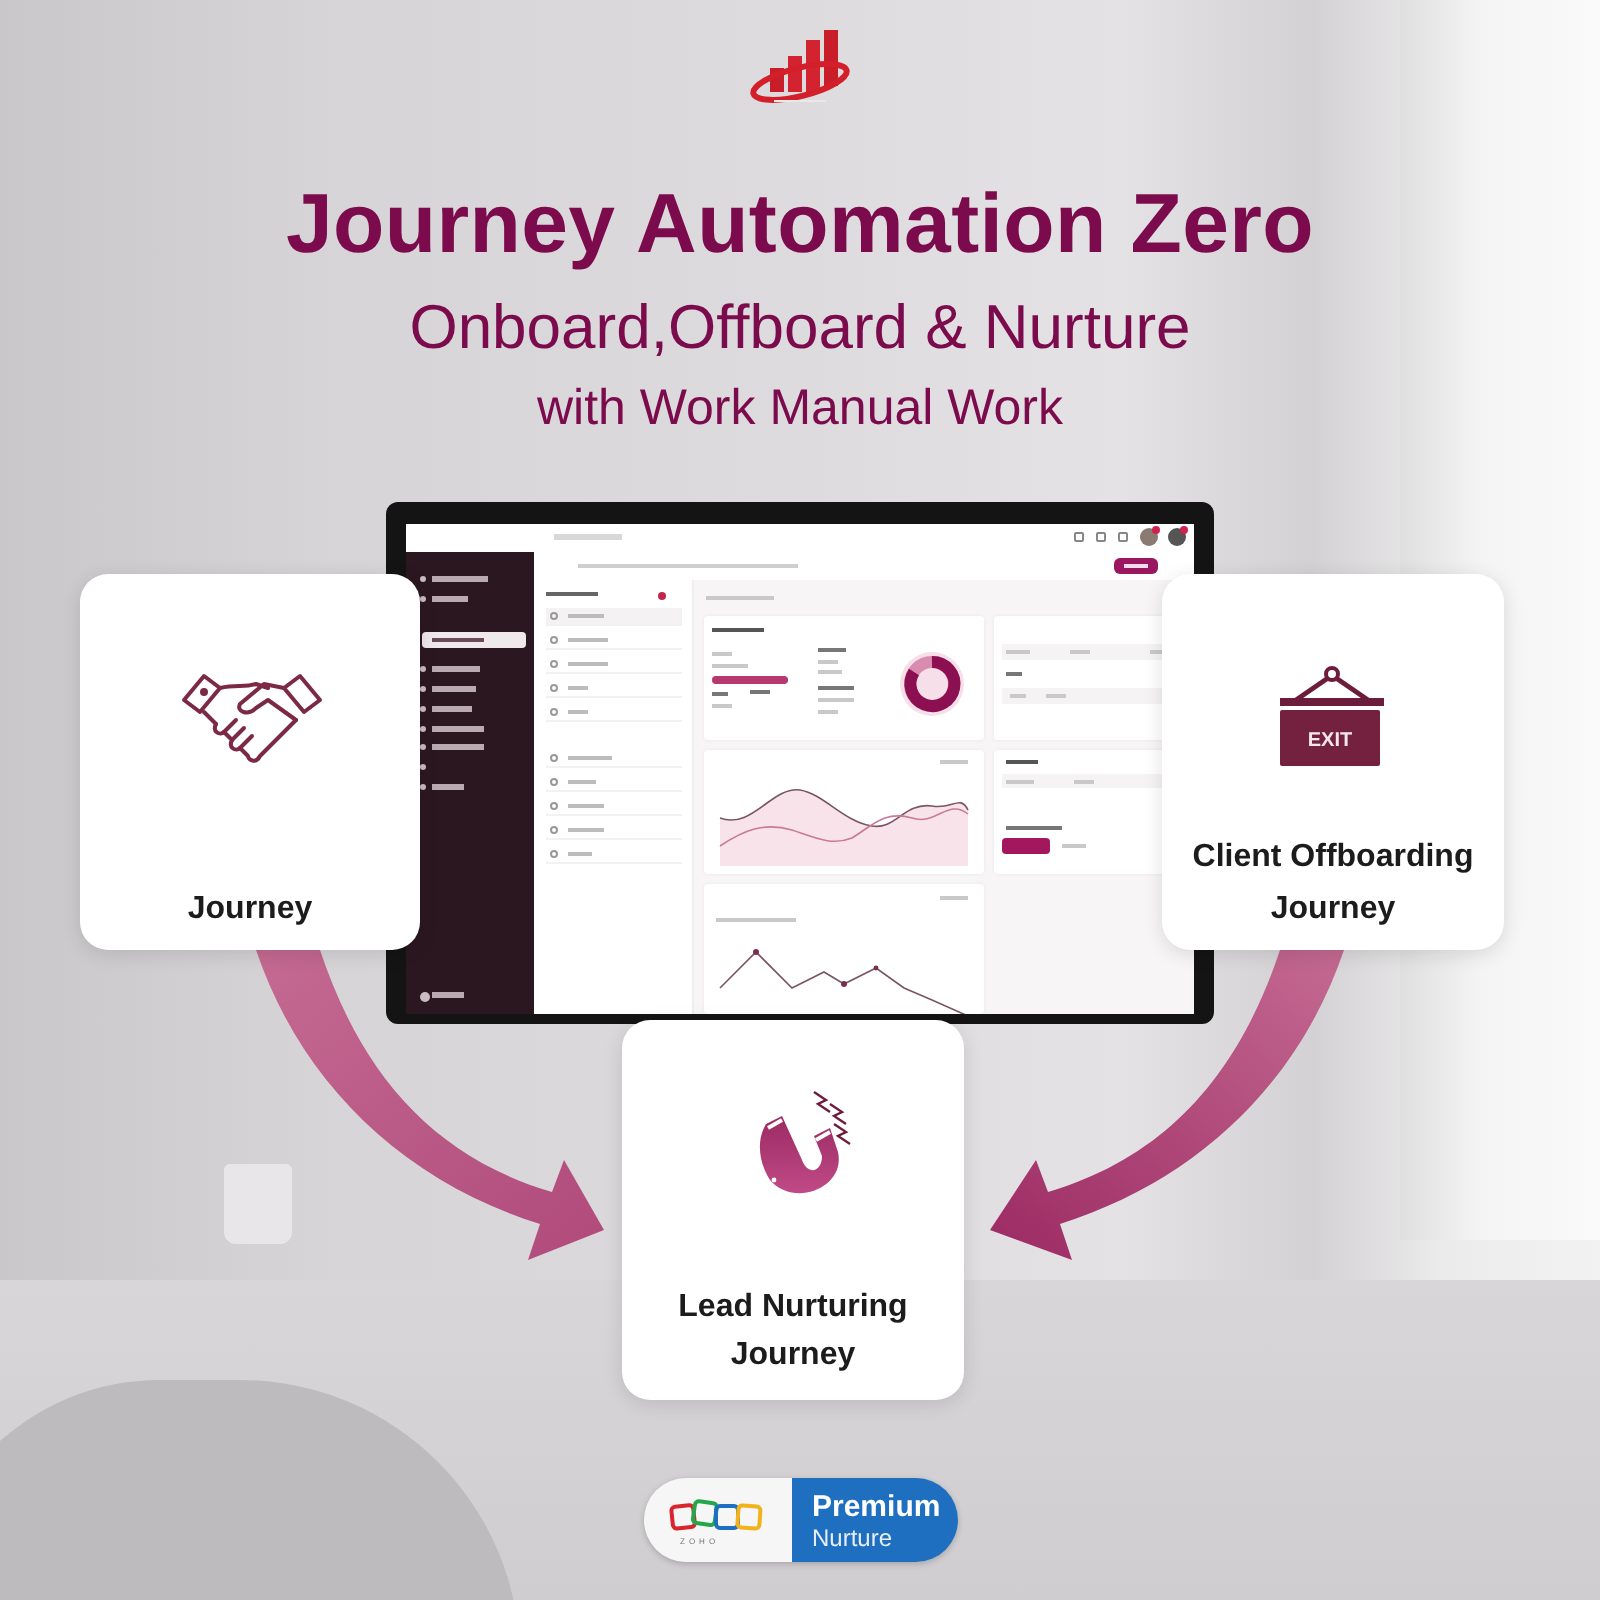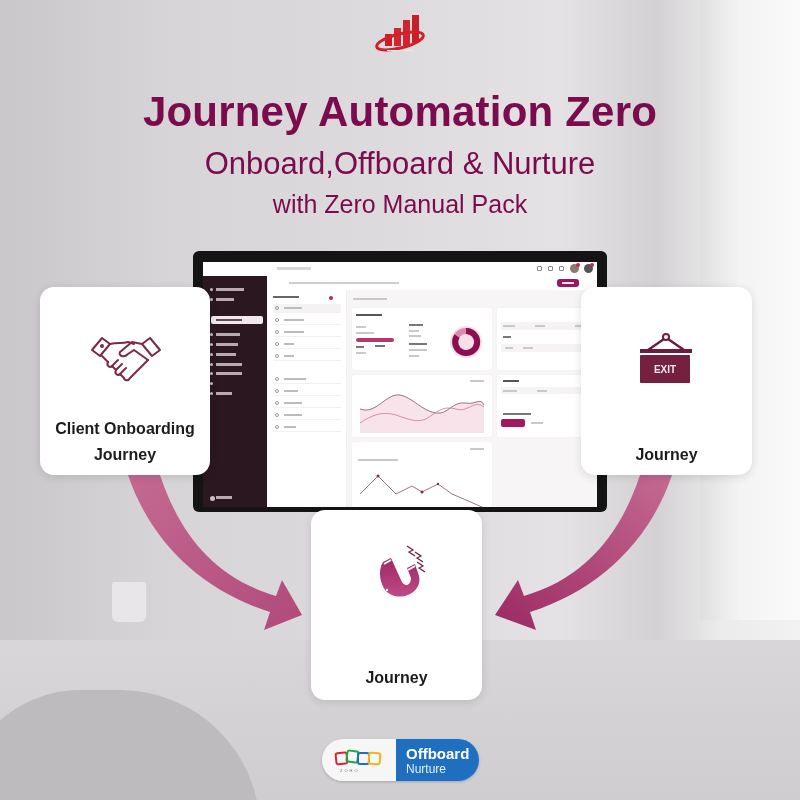--- a/index.html
+++ b/index.html
@@ -111,21 +111,21 @@
   <rect x="12" y="28" width="7" height="12" fill="#c81e2a"></rect>
   <rect x="21" y="22" width="7" height="18" fill="#d42330"></rect>
   <rect x="30" y="14" width="7" height="26" fill="#d42330"></rect>
   <rect x="39" y="9" width="7" height="28" fill="#c81e2a"></rect>
   <ellipse cx="27" cy="35" rx="24" ry="7" fill="none" stroke="#d21f2a" stroke-width="3" transform="rotate(-14 27 35)"></ellipse>
   <rect x="14" y="44" width="26" height="1" fill="#e9e9e9"></rect>
 </svg>
 
 <div class="headline">Journey Automation Zero</div>
 <div class="subhead">Onboard,Offboard &amp; Nurture</div>
-<div class="subhead2">with Zero Manual Pack</div>
+<div class="subhead2">with Work Manual Work</div>
 
 <svg style="position:absolute;left:0;top:0;width:800px;height:800px;" viewBox="0 0 800 800">
   <defs>
     <linearGradient id="ga" x1="0" y1="0" x2="1" y2="1">
       <stop offset="0" stop-color="#c46a92"></stop>
       <stop offset="1" stop-color="#b04a7b"></stop>
     </linearGradient>
     <linearGradient id="gb" x1="1" y1="0" x2="0" y2="1">
       <stop offset="0" stop-color="#c46a92"></stop>
       <stop offset="1" stop-color="#9c2a63"></stop>
@@ -314,59 +314,60 @@
     <path d="M70 18 L60 6 L52 12 L62 24 Z"></path>
     <path d="M20 12 C28 10, 32 12, 38 10 L44 12"></path>
     <path d="M52 12 L42 10 L30 20 C28 24, 34 26, 38 22 L44 18 L58 28"></path>
     <path d="M12 24 L18 30"></path>
     <path d="M18 30 C16 34, 20 36, 22 34 L26 38 C24 42, 28 44, 30 42 L34 46 C34 48, 38 50, 40 46 L58 28"></path>
     <path d="M22 34 L28 28"></path>
       <path d="M26 38 L32 32"></path>
       <path d="M30 42 L36 36"></path>
     <circle cx="12" cy="14" r="1" fill="#7b2945"></circle>
   </svg>
-  <div class="label" style="top:129px">Client Onboarding</div>
   <div class="label" style="top:155px">Journey</div>
 </div>
 
 <div class="jcard" style="left:581px;top:287px;width:171px;height:188px">
   <svg style="position:absolute;left:59px;top:45px;width:52px;height:52px" viewBox="0 0 52 52">
     <circle cx="26" cy="5" r="3" fill="none" stroke="#6d1d3c" stroke-width="2"></circle>
     <path d="M24 7 L8 18 M28 7 L44 18" stroke="#6d1d3c" stroke-width="2.4" fill="none"></path>
     <rect x="0" y="17" width="52" height="4" fill="#6d1d3c"></rect>
     <rect x="0" y="23" width="50" height="28" rx="1" fill="#74213f"></rect>
     <text x="25" y="41" text-anchor="middle" font-family="Liberation Sans, sans-serif" font-weight="700" font-size="10" fill="#f1e7ec">EXIT</text>
   </svg>
+  <div class="label" style="top:129px">Client Offboarding</div>
   <div class="label" style="top:155px">Journey</div>
 </div>
 
 <div class="jcard" style="left:311px;top:510px;width:171px;height:190px">
   <svg style="position:absolute;left:60px;top:32px;width:60px;height:68px" viewBox="0 0 60 68">
     <defs>
       <linearGradient id="gm" x1="0" y1="0" x2="0" y2="1">
         <stop offset="0" stop-color="#9c2a63"></stop>
         <stop offset="1" stop-color="#c04a86"></stop>
       </linearGradient>
     </defs>
     <path d="M12 20 L20 16 L30 38 C33 46, 40 44, 40 36 L36 26 L44 22 L48 34 C52 52, 26 62, 14 48 C10 42, 6 30, 12 20 Z" fill="url(#gm)"></path>
     <path d="M13 22 L20 18 M37 28 L44 24" stroke="#fff" stroke-width="2"></path>
     <circle cx="16" cy="48" r="1.2" fill="#fff"></circle>
     <path d="M36 4 L42 8 L38 10 L44 14" stroke="#6d1d3c" stroke-width="1.2" fill="none"></path>
     <path d="M44 10 L50 14 L46 16 L52 20" stroke="#6d1d3c" stroke-width="1.2" fill="none"></path>
     <path d="M46 20 L52 24 L48 26 L54 30" stroke="#6d1d3c" stroke-width="1.2" fill="none"></path>
   </svg>
+  <div class="label" style="top:131px">Lead Nurturing</div>
   <div class="label" style="top:155px">Journey</div>
 </div>
 
 <div class="badge">
   <div class="left">
     <svg style="position:absolute;left:12px;top:10px;width:50px;height:18px" viewBox="0 0 50 18" fill="none" stroke-width="2">
       <rect x="2" y="4" width="11" height="11" rx="2" stroke="#d8262e" transform="rotate(-6 7 9)"></rect>
       <rect x="13" y="2" width="11" height="11" rx="2" stroke="#22a84a" transform="rotate(8 18 7)"></rect>
       <rect x="24" y="4" width="11" height="11" rx="2" stroke="#1f6fc0"></rect>
       <rect x="35" y="4" width="11" height="11" rx="2" stroke="#f2b21b" transform="rotate(4 40 9)"></rect>
     </svg>
     <div class="zoho">ZOHO</div>
   </div>
   <div class="right"></div>
-  <div class="p1">Offboard</div>
+  <div class="p1">Premium</div>
   <div class="p2">Nurture</div>
 </div>
 
 </body></html>

